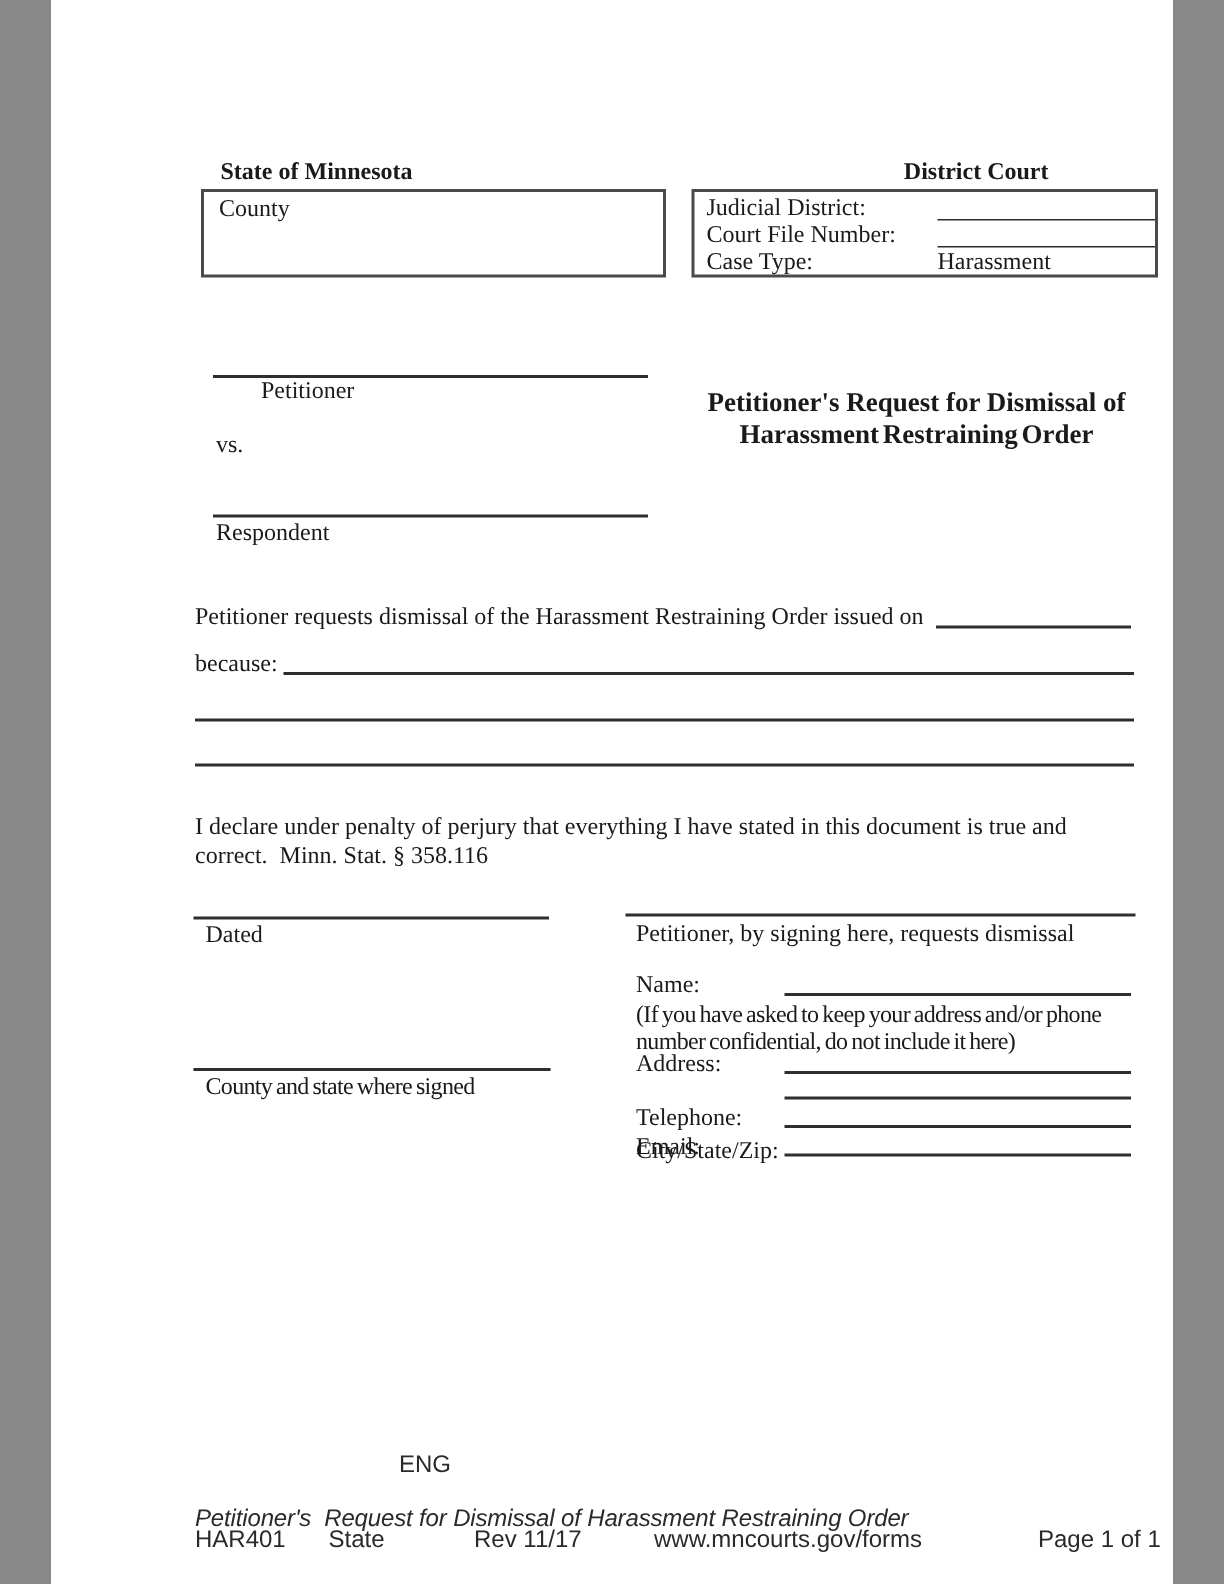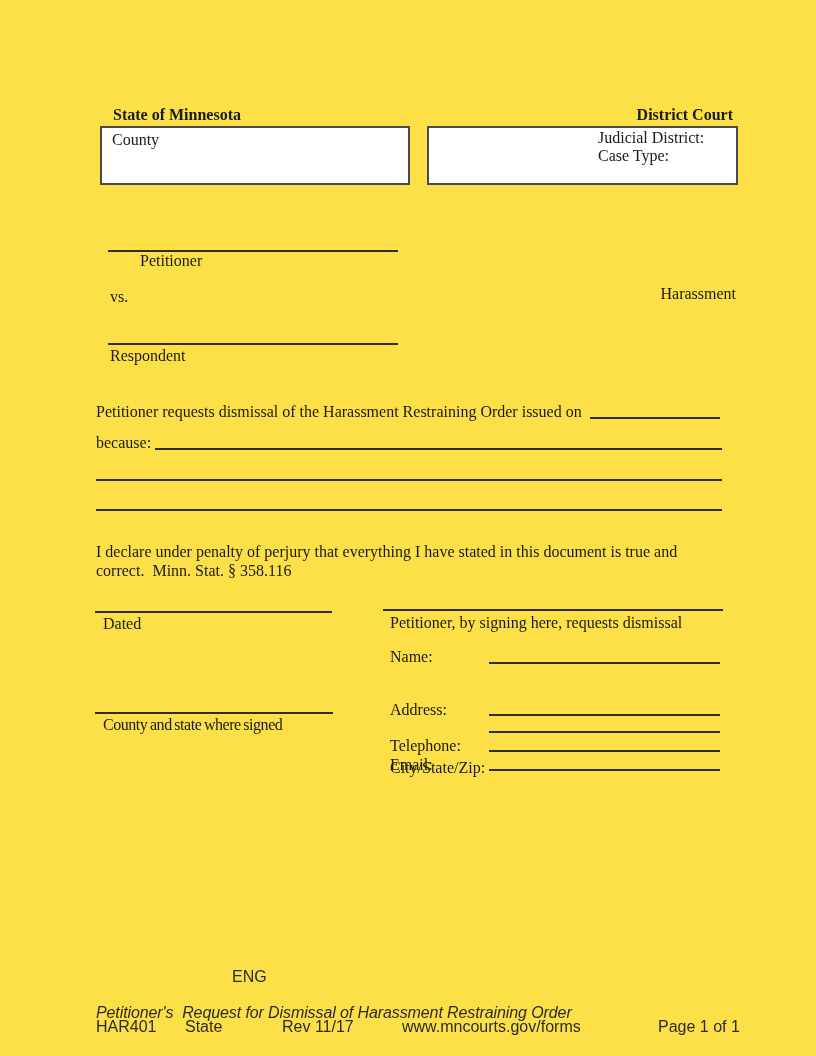--- a/index.html
+++ b/index.html
@@ -1,32 +1,32 @@
 <!DOCTYPE html>
 <html><head>
 <meta charset="utf-8">
 <style>
   html,body{margin:0;padding:0;background:#888;}
   .page{
     position:relative;
-    width:816px;height:1056px;
+    width:748px;height:1056px;
     margin:0 auto;
-    background:#fde047;
+    background:#ffffff;
     font-family:"Liberation Serif","DejaVu Serif",serif;
     font-size:16px;
     color:#1a1a1a;
     overflow:hidden;
   }
   .abs{position:absolute;}
   .b{font-weight:bold;}
   .line{position:absolute;background:#2e2e2e;height:1.6px;}
   .box{position:absolute;border:2px solid #4a4a4a;box-sizing:border-box;background:#fff;}
-  .court-row{display:flex;align-items:flex-end;height:18px;padding-left:8px;flex-direction:column;}
+  .court-row{display:flex;align-items:flex-end;height:18px;padding-left:8px;}
   .court-row .lbl{width:138px;flex:0 0 138px;line-height:17px;}
-  .court-row .fld{flex:1;border-bottom:1.5px solid #2e2e2e;height:17px;line-height:17px;}
+  .court-row .fld{flex:1;border-bottom:1.5px solid #2e2e2e;height:17px;line-height:17px;margin-left:16px;}
   .court-row .fld.nofill{border-bottom:none;}
   .title{
     position:absolute;left:427px;top:258px;width:300px;
     text-align:center;font-weight:bold;font-size:18px;line-height:21px;
   }
   .tight{letter-spacing:-0.45px;word-spacing:-1px;}
   .pre{white-space:pre;}
   .note{line-height:17.5px;}
   .footer{
     font-family:"Liberation Sans","DejaVu Sans",sans-serif;
@@ -45,31 +45,39 @@
   <div class="box" style="left:100px;top:126px;width:310px;height:59px;">
     <div style="padding:3px 0 0 10px;">County</div>
   </div>
 
   <div class="box" style="left:427px;top:126px;width:311px;height:59px;padding-top:1px;">
     <div class="court-row">
       <span class="lbl">Judicial District:</span>
       <span class="fld"></span>
     </div>
     <div class="court-row">
+      <span class="lbl">Court File Number:</span>
+      <span class="fld"></span>
+    </div>
+    <div class="court-row">
       <span class="lbl">Case Type:</span>
       <span class="fld nofill">Harassment</span>
     </div>
   </div>
 
   <div class="line" style="left:108px;top:250px;width:290px;"></div>
   <div class="abs" style="left:110px;top:252px;margin-left:30px;">Petitioner</div>
   <div class="abs" style="left:110px;top:288px;">vs.</div>
   <div class="line" style="left:108px;top:343px;width:290px;"></div>
   <div class="abs" style="left:110px;top:347px;">Respondent</div>
 
+  <div class="title">
+    <div>Petitioner's Request for Dismissal of</div>
+    <div style="word-spacing:-2px;">Harassment Restraining Order</div>
+  </div>
 
   <div class="abs" style="left:96px;top:403px;">Petitioner requests dismissal of the Harassment Restraining Order issued on</div>
   <div class="line" style="left:590px;top:417px;width:130px;"></div>
 
   <div class="abs" style="left:96px;top:434px;">because:</div>
   <div class="line" style="left:155px;top:448px;width:567px;"></div>
   <div class="line" style="left:96px;top:479px;width:626px;"></div>
   <div class="line" style="left:96px;top:509px;width:626px;height:2px;"></div>
 
   <div class="abs" style="left:96px;top:543px;">I declare under penalty of perjury that everything I have stated in this document is true and</div>
@@ -80,20 +88,24 @@
 
   <div class="line" style="left:95px;top:712px;width:238px;"></div>
   <div class="abs tight" style="left:103px;top:716px;">County and state where signed</div>
 
   <div class="line" style="left:383px;top:609px;width:340px;"></div>
   <div class="abs" style="left:390px;top:614px;">Petitioner, by signing here, requests dismissal</div>
 
   <div class="abs" style="left:390px;top:648px;">Name:</div>
   <div class="line" style="left:489px;top:662px;width:231px;"></div>
 
+  <div class="abs tight note" style="left:390px;top:668px;width:345px;">
+    <div>(If you have asked to keep your address and/or phone</div>
+    <div>number confidential, do not include it here)</div>
+  </div>
 
   <div class="abs" style="left:390px;top:701px;">Address:</div>
   <div class="line" style="left:489px;top:714px;width:231px;"></div>
 
   <div class="abs" style="left:390px;top:718px;margin-top:41px;">City/State/Zip:</div>
   <div class="line" style="left:489px;top:731px;width:231px;"></div>
 
   <div class="abs" style="left:390px;top:737px;">Telephone:</div>
   <div class="line" style="left:489px;top:750px;width:231px;"></div>
 

